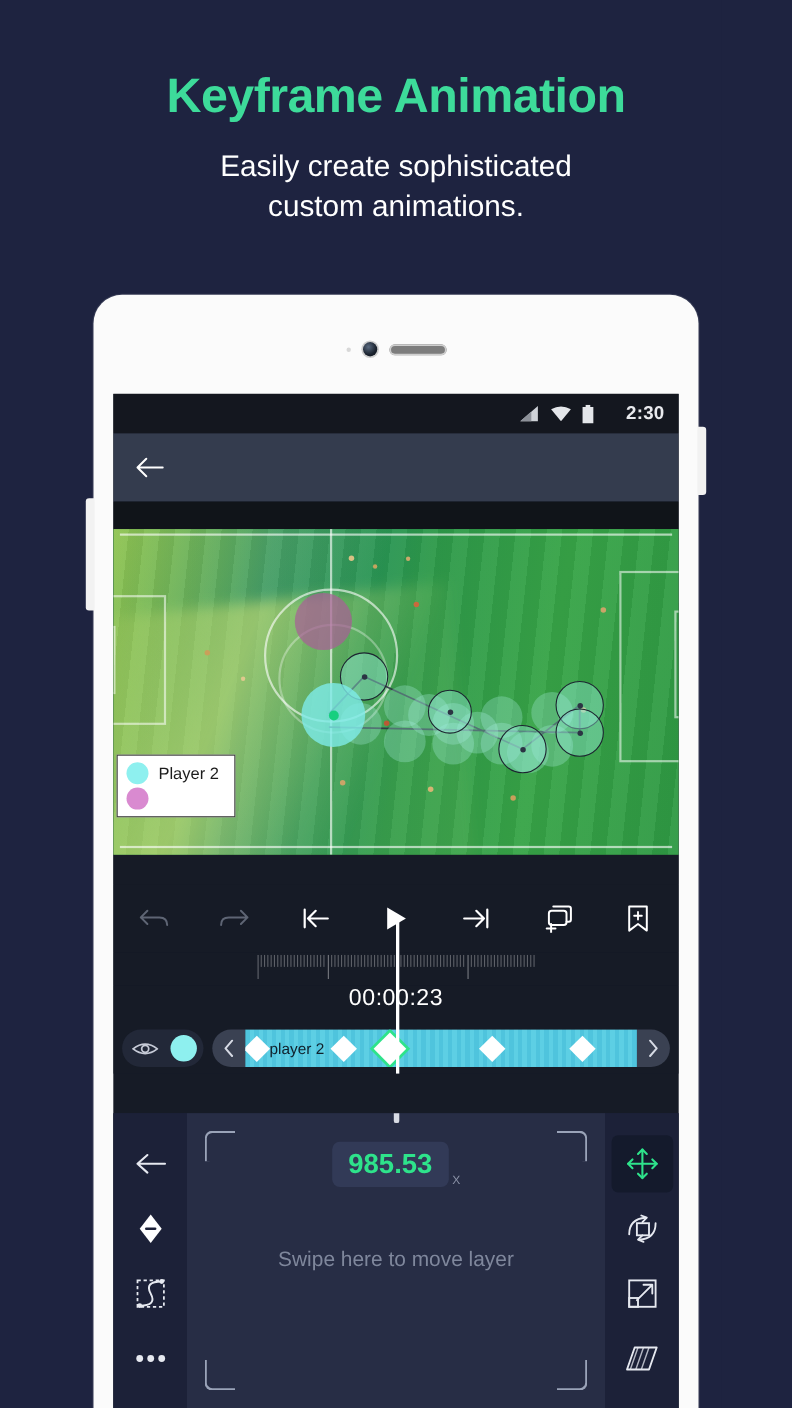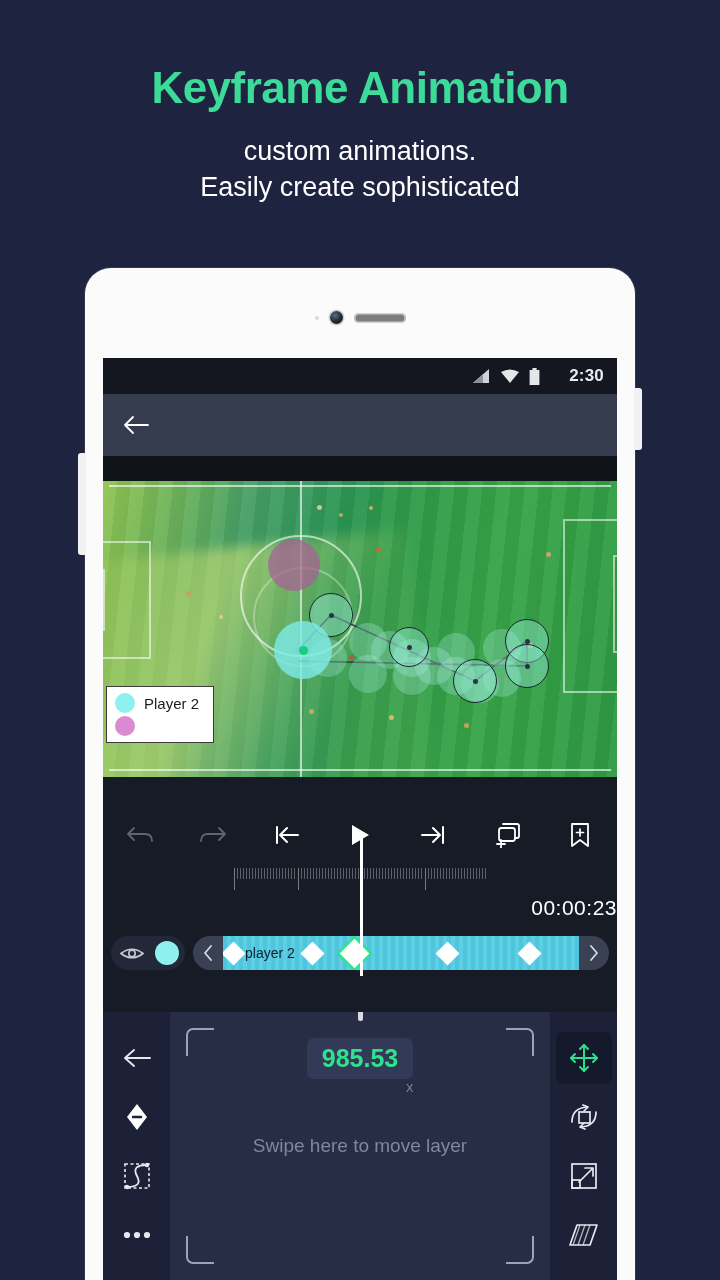--- a/index.html
+++ b/index.html
@@ -163,21 +163,21 @@
     position: absolute; left: 131px; top: 2px; width: 254px; height: 24px;
     overflow: hidden;
   }
   .tick { position: absolute; top: 0; width: 1px; background: rgba(255,255,255,0.30); height: 11px; }
   .tick.tall { height: 22px; background: rgba(255,255,255,0.42); }
 
   
   .timecode-row { height: 34px; background: #161b26; position: relative; }
   .timecode {
     position: absolute; left: 0; right: 0; top: 0;
-    text-align: right; color: #ffffff; font-size: 21px; letter-spacing: 0.5px;
+    text-align: center; color: #ffffff; font-size: 21px; letter-spacing: 0.5px;
   }
 
   
   .trackrow {
     height: 46px; background: #161b26; position: relative;
     display: flex; align-items: center; padding: 0 8px; gap: 8px;
   }
   .vis-pill {
     width: 74px; height: 34px; border-radius: 17px; background: #222838;
     display: flex; align-items: center; justify-content: space-between;
@@ -234,21 +234,21 @@
   }
   .corner { position: absolute; width: 28px; height: 28px; border: 2px solid #9aa3b8; }
   .corner.tl { left: 16px; top: 16px; border-right: none; border-bottom: none; border-radius: 7px 0 0 0; }
   .corner.tr { right: 16px; top: 16px; border-left: none; border-bottom: none; border-radius: 0 7px 0 0; }
   .corner.bl { left: 16px; bottom: 16px; border-right: none; border-top: none; border-radius: 0 0 0 7px; }
   .corner.br { right: 16px; bottom: 16px; border-left: none; border-top: none; border-radius: 0 0 7px 0; }
   .value-row {
     position: absolute; top: 26px; left: 0; width: 100%;
     display: flex; justify-content: center; gap: 12px;
   }
-  .value-box { display: flex; flex-direction: column; align-items: flex-end; gap: 3px; }
+  .value-box { display: flex; flex-direction: row; align-items: flex-end; gap: 3px; }
   .value-chip {
     background: #323a57; border-radius: 7px;
     padding: 6px 15px; color: #2ee38b; font-size: 25px; font-weight: bold;
   }
   .value-axis { color: #8a91a6; font-size: 11px; }
   .pad-hint {
     position: absolute; left: 0; top: 0; width: 100%; height: 100%;
     display: flex; align-items: center; justify-content: center;
     color: #7f879c; font-size: 19px;
   }
@@ -258,22 +258,22 @@
   }
 </style>
 </head>
 <body>
 
 <div class="page">
 
   <div class="promo">
     <div class="promo-title">Keyframe Animation</div>
     <div class="promo-sub">
+      <div>Easily create sophisticated</div>
       <div>custom animations.</div>
-      <div>Easily create sophisticated</div>
     </div>
   </div>
 
   <div class="device">
     <div class="btn-volume"></div>
     <div class="btn-power"></div>
 
     <div class="sensor-row">
       <div class="sensor-dot"></div>
       <div class="camera"></div>

